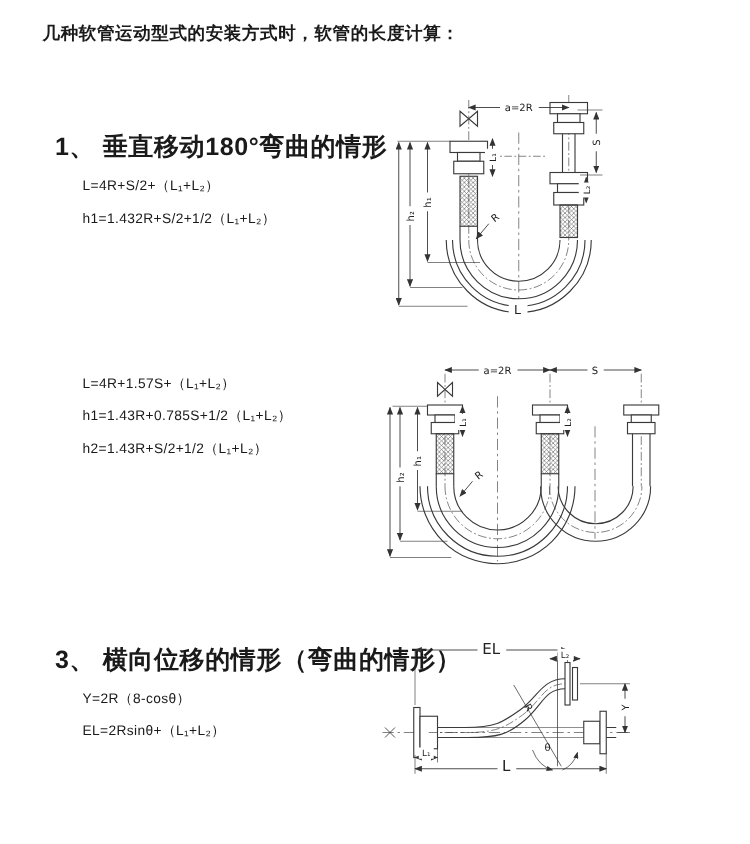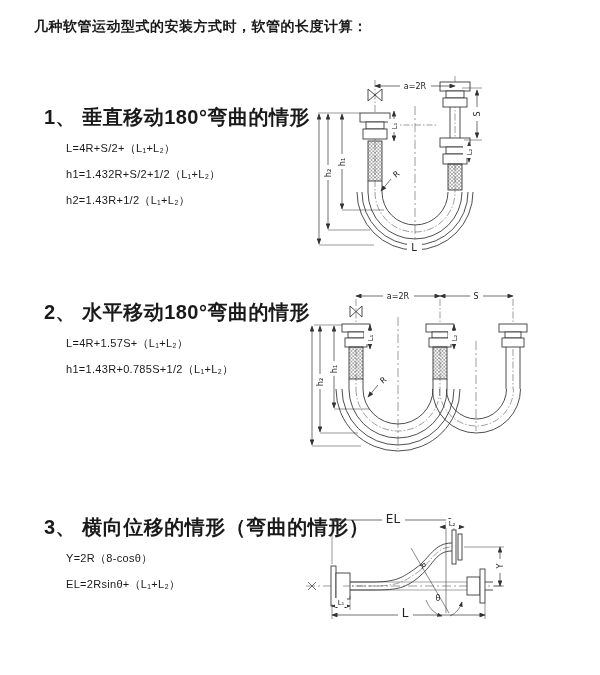--- a/index.html
+++ b/index.html
@@ -24,27 +24,26 @@
 <body>
 
 <div class="page">
 
   <div class="title">几种软管运动型式的安装方式时，软管的长度计算：</div>
 
   <div class="section sec1">
     <div class="sec-head"><span class="sec-num">1、</span><span>垂直移动180°弯曲的情形</span></div>
     <div class="formula">L=4R+S/2+（L₁+L₂）</div>
     <div class="formula">h1=1.432R+S/2+1/2（L₁+L₂）</div>
-    <div class="formula">h2=1.43R+1/2（L₁+L₂）</div>
   </div>
 
   <div class="section sec2">
-    <div class="sec-head"><span class="sec-num">2、</span><span>水平移动180°弯曲的情形</span></div>
     <div class="formula">L=4R+1.57S+（L₁+L₂）</div>
     <div class="formula">h1=1.43R+0.785S+1/2（L₁+L₂）</div>
+    <div class="formula">h2=1.43R+S/2+1/2（L₁+L₂）</div>
   </div>
 
   <div class="section sec3">
     <div class="sec-head"><span class="sec-num">3、</span><span>横向位移的情形（弯曲的情形）</span></div>
     <div class="formula">Y=2R（8-cosθ）</div>
     <div class="formula">EL=2Rsinθ+（L₁+L₂）</div>
   </div>
 
   <svg class="dia dia1" width="285" height="198" viewBox="0 0 285 198">
     <defs>

